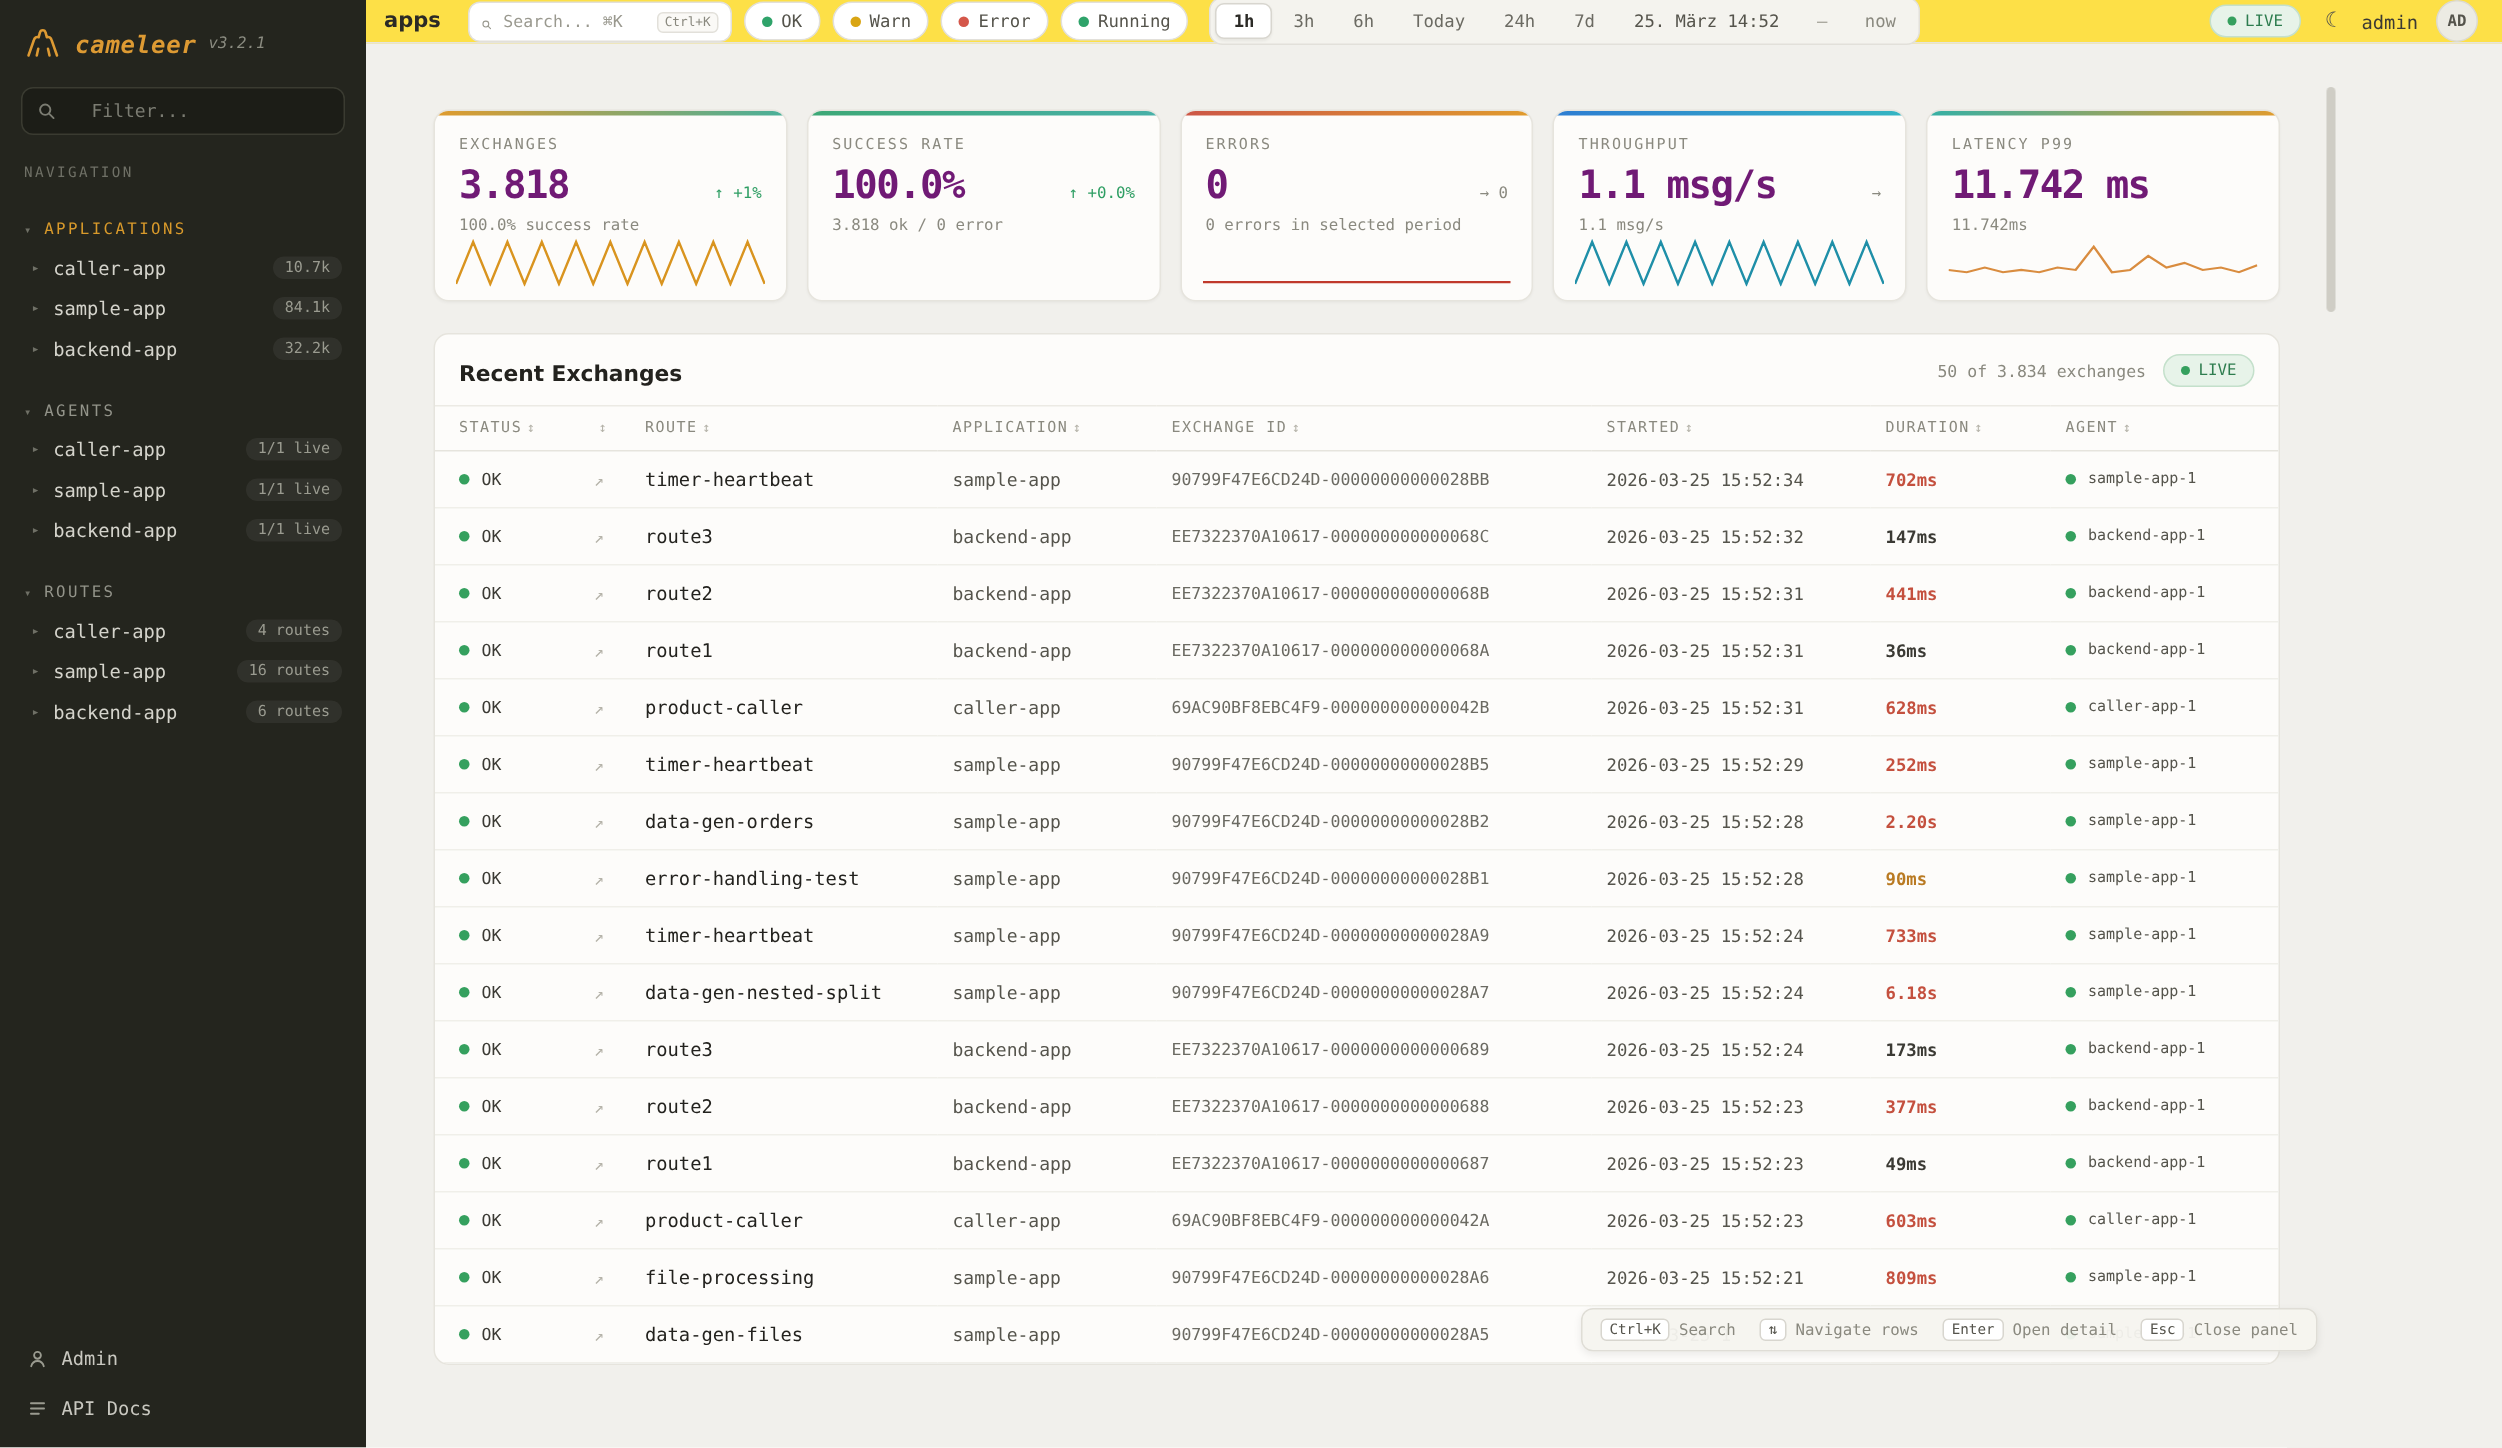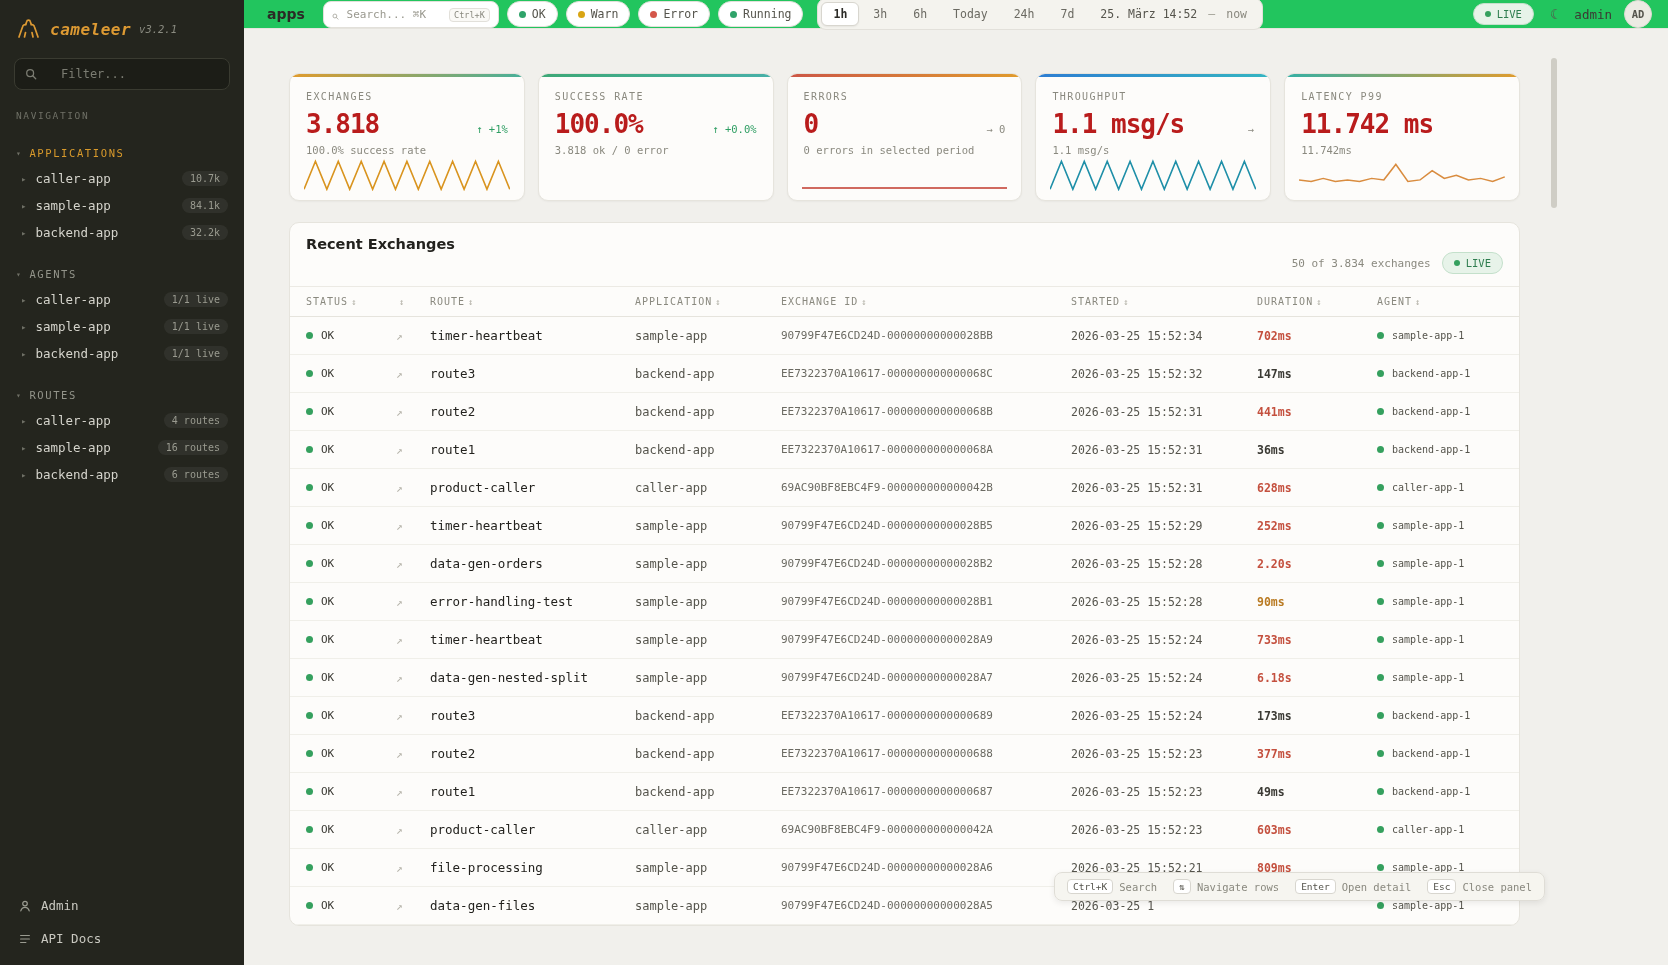--- a/index.html
+++ b/index.html
@@ -33,41 +33,41 @@
   .side-item { display:flex; align-items:center; gap:9px; padding:6px 16px 6px 21px;
     font-size:12.5px; color:#d5d4cc; cursor:pointer; }
   .side-item .chev { color:#6f7066; font-size:9px; }
   .side-item .badge { margin-left:auto; font-size:10px; color:#9a9b90;
     background:rgba(255,255,255,.06); border-radius:999px; padding:2px 8px; white-space:nowrap; }
   .side-footer { margin-top:auto; padding:6px 6px 0; }
   .side-footer .side-item { padding:9px 12px; color:#c9c8c0; }
   .side-footer svg { flex:none; }
   
   main { flex:1; display:flex; flex-direction:column; min-width:0; }
-  .topbar { height:29px; background:#22c55e; border-bottom:1px solid #e6e4de;
-    display:flex; align-items:center; gap:8px; padding:0 16px 0 23px; flex:none; }
+  .topbar { height:29px; background:#fde047; border-bottom:1px solid #e6e4de;
+    display:flex; align-items:center; gap:8px; padding:0 16px 0 12px; flex:none; }
   .page-label { font-family:"DejaVu Sans", sans-serif; font-weight:bold; font-size:14px;
     color:#2b2a26; margin-right:10px; }
   .search-box { display:flex; align-items:flex-end; gap:6px; background:#fff;
     border:1px solid #e2e0da; border-radius:8px; padding:5px 8px; width:176px; }
   .search-box input { border:none; outline:none; font:inherit; font-size:11px;
     color:#6b6a62; width:100%; background:none; }
   .search-box input::placeholder { color:#9a998f; }
   .kbd-chip { font-size:8.5px; color:#8a897f; border:1px solid #e2e0da; border-radius:4px;
     padding:1px 4px; background:#faf9f6; white-space:nowrap; }
   .chip { display:flex; align-items:center; gap:6px; background:#fff; border:1px solid #e2e0da;
     border-radius:999px; padding:5px 11px; font-size:11.5px; color:#55544c; cursor:pointer; }
   .dot { width:7px; height:7px; border-radius:50%; background:#999; flex:none; }
   .range-group { display:flex; align-items:center; gap:2px; background:#f4f3ee;
     border:1px solid #e2e0da; border-radius:9px; padding:3px; margin-left:6px; }
   .range-btn { font-size:11.5px; color:#6b6a62; padding:4px 11px; border-radius:6px;
     border:1px solid transparent; cursor:pointer; white-space:nowrap; }
   .range-btn.active { background:#fff; border-color:#d8d6cf; color:#2b2a26; font-weight:bold;
     box-shadow:0 1px 2px rgba(0,0,0,.06); }
-  .range-date { font-size:11.5px; color:#55544c; padding:0 12px; display:flex; gap:11px;
+  .range-date { font-size:11.5px; color:#55544c; padding:0 12px; display:flex; gap:25px;
     align-items:center; white-space:nowrap; }
   .range-sep { color:#a09f95; }
   .range-now { color:#8a897f; }
   .topbar-right { margin-left:auto; display:flex; align-items:center; gap:12px; }
   .live-badge { display:flex; align-items:center; gap:6px; background:#e7f3e9;
     border:1px solid #c4e0cb; color:#2e7d4f; font-size:10.5px; font-weight:normal;
     border-radius:999px; padding:4px 11px; cursor:pointer; }
   .live-badge .dot { background:#35a05e; width:6px; height:6px; }
   .moon-btn { font-size:14px; color:#55544c; cursor:pointer; padding:2px 4px; }
   .user-name { font-size:12.5px; color:#3b3a34; }
@@ -76,30 +76,30 @@
     font-size:10.5px; font-weight:bold; color:#55544c; cursor:pointer; }
   
   .content { flex:1; overflow:hidden; padding:44px 148px 0 45px; }
   .stats-row { display:flex; gap:13px; margin-bottom:21px; }
   .stat-card { flex:1; position:relative; background:#fdfcfa; border:1px solid #e6e4dd;
     border-radius:10px; overflow:hidden; height:128px; padding:15px 16px 0;
     box-shadow:0 1px 2px rgba(0,0,0,.04); }
   .stat-bar { position:absolute; top:0; left:0; right:0; height:3px; }
   .stat-title { font-size:10px; letter-spacing:1.4px; color:#8a897f; margin:2px 0 7px; }
   .stat-value-row { display:flex; align-items:baseline; justify-content:space-between; }
-  .stat-value { font-size:26px; font-weight:bold; color:#b91c1c; letter-spacing:-1px; white-space:nowrap; }
+  .stat-value { font-size:26px; font-weight:bold; color:#701a75; letter-spacing:-1px; white-space:nowrap; }
   .stat-trend { font-size:10.5px; white-space:nowrap; }
   .trend-up { color:#2e9e63; }
   .trend-flat { color:#8a897f; }
   .stat-sub { font-size:10.5px; color:#8a897f; margin-top:5px; white-space:nowrap; }
   .spark { position:absolute; left:14px; right:14px; bottom:9px; height:38px;
     width:calc(100% - 28px); display:block; }
   
   .panel { background:#fdfcfa; border:1px solid #e6e4dd; border-radius:10px; overflow:hidden; }
-  .panel-head { display:flex; align-items:flex-start; padding:13px 16px 12px;flex-direction:column; }
+  .panel-head { display:flex; align-items:flex-end; padding:13px 16px 12px; }
   .panel-title { font-family:"DejaVu Sans", sans-serif; font-weight:bold; font-size:14.5px; color:#23221e; }
   .panel-meta { margin-left:auto; display:flex; align-items:center; gap:11px;
     font-size:11px; color:#8a897f; }
   table { width:100%; border-collapse:collapse; table-layout:fixed; }
   thead th { font-size:10px; font-weight:normal; letter-spacing:1px; color:#8a897f;
     text-align:left; padding:9px 10px; border-top:1px solid #eceae4;
     border-bottom:1px solid #e6e4dd; cursor:pointer; white-space:nowrap; }
   .sort { color:#b5b3a9; font-size:9px; margin-left:3px; }
   tbody td { font-size:12px; color:#55544c; padding:11px 10px; border-bottom:1px solid #f0efe9;
     white-space:nowrap; overflow:hidden; text-overflow:ellipsis; }

